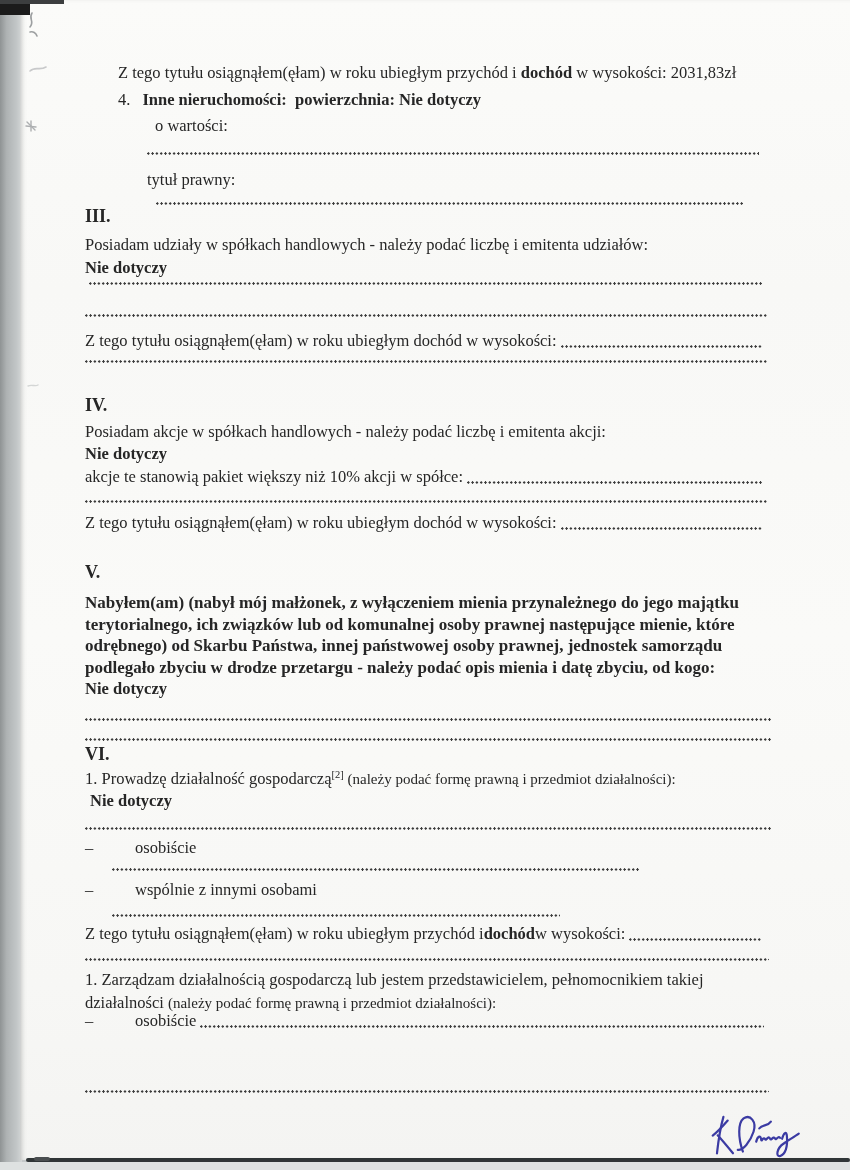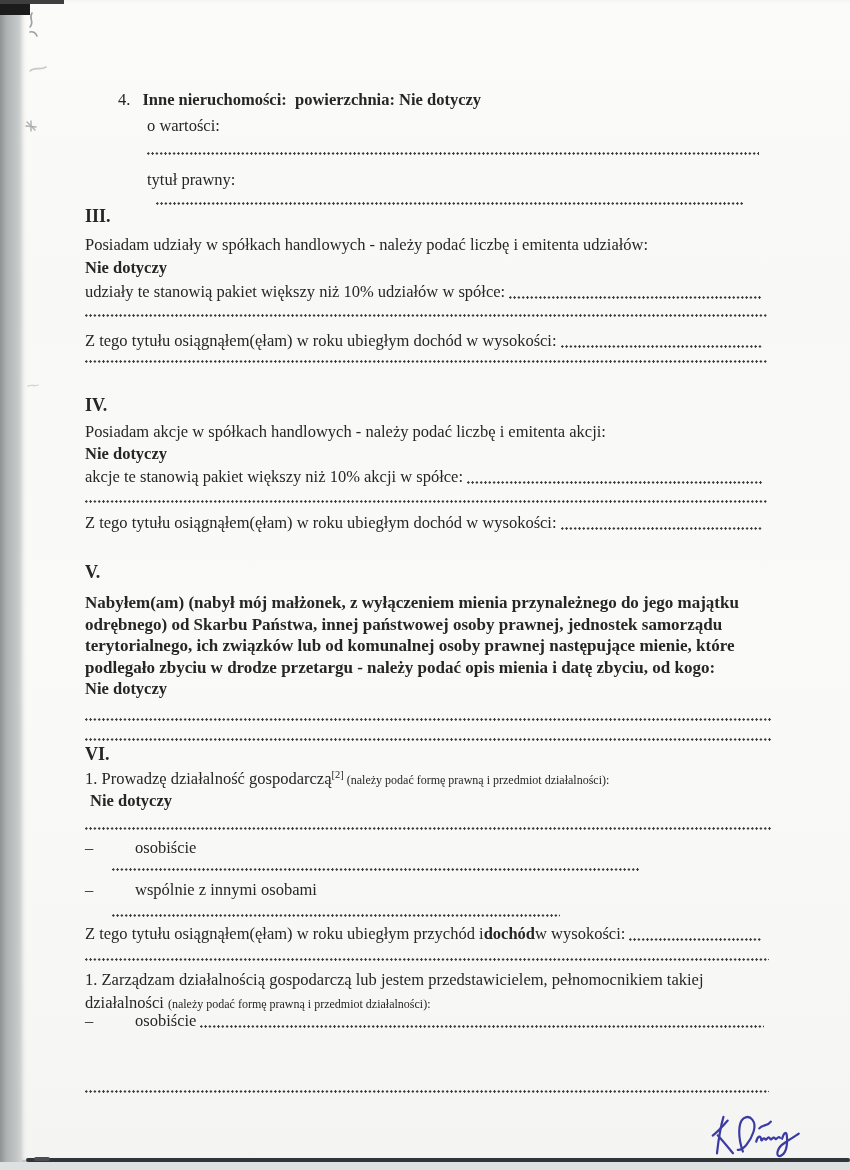--- a/index.html
+++ b/index.html
@@ -29,21 +29,21 @@
   .below-page { position:absolute; left:0; top:1162px; width:850px; height:8px; background:#dee1e1; }
   .corner-dash { position:absolute; left:34px; top:1157px; width:16px; height:4px; background:#4a4e50; border-radius:2px; }
 
   
   .ln { position:absolute; font-size:16.5px; line-height:20px; white-space:nowrap; }
   .row { display:flex; align-items:baseline; }
   .b { font-weight:bold; }
   .num { display:inline-block; margin-right:12px; }
   .dash { display:inline-block; width:50px; }
   .sup { font-size:10.5px; vertical-align:super; line-height:0; }
-  .small { font-size:12px;margin-top:30px; }
+  .small { font-size:15px;margin-top:30px; }
   .pre { white-space:pre-wrap;font-weight:bold; }
   .blk { display:block; white-space:nowrap; }
   .h { font-size:18px; font-weight:bold; }
   .para { position:absolute; font-size:17px; line-height:21.6px; }
 
   
   .dots, .leader {
     height:3px;
     background-image:radial-gradient(circle at 1.3px 1.5px, #3b3b3b 1px, rgba(0,0,0,0) 1.35px);
     background-size:4.3px 3px; background-repeat:repeat-x;
@@ -53,35 +53,37 @@
 
   .signature { position:absolute; left:686px; top:1108px; transform:rotate(-4deg); }
   .artifact { position:absolute; }
 </style>
 </head>
 <body>
 
 <div class="scan-strip"></div>
 <div class="page">
 
+  <div class="ln" style="top:63px;left:98px">
+    <span>Z tego tytułu osiągnąłem(ęłam) w roku ubiegłym przychód i </span><span class="b">dochód</span><span> w wysokości: 2031,83zł</span>
+  </div>
 
   <div class="ln" style="top:90px;left:98px">
     <span class="num">4.</span><span class="pre">Inne nieruchomości:  powierzchnia: </span><span class="b">Nie dotyczy</span>
   </div>
 
-  <div class="ln" style="top:116px;left:127px">o wartości:</div>
+  <div class="ln" style="top:116px;left:135px">o wartości:</div>
   <div class="dots" style="top:152px;left:127px;width:612px"></div>
   <div class="ln" style="top:170px;left:127px">tytuł prawny:</div>
   <div class="dots" style="top:202px;left:136px;width:588px"></div>
 
   <div class="ln h" style="top:206px;left:65px">III.</div>
   <div class="ln" style="top:235px;left:65px">Posiadam udziały w spółkach handlowych - należy podać liczbę i emitenta udziałów:</div>
   <div class="ln b" style="top:258px;left:65px">Nie dotyczy</div>
   <div class="ln row" style="top:282px;left:65px;width:680px">
-    <span>udziały te stanowią pakiet większy niż 10% udziałów w spółce:</span>
       <span class="leader"></span>
   </div>
   <div class="dots" style="top:314px;left:65px;width:682px"></div>
   <div class="ln row" style="top:331px;left:65px;width:680px">
     <span>Z tego tytułu osiągnąłem(ęłam) w roku ubiegłym dochód w wysokości:</span>
       <span class="leader"></span>
   </div>
   <div class="dots" style="top:360px;left:65px;width:682px"></div>
 
   <div class="ln h" style="top:395px;left:65px">IV.</div>
@@ -93,22 +95,22 @@
   </div>
   <div class="dots" style="top:500px;left:65px;width:682px"></div>
   <div class="ln row" style="top:513px;left:65px;width:680px">
     <span>Z tego tytułu osiągnąłem(ęłam) w roku ubiegłym dochód w wysokości:</span>
       <span class="leader"></span>
   </div>
 
   <div class="ln h" style="top:562px;left:65px">V.</div>
   <div class="para" style="top:592px;left:65px">
     <span class="blk pre">Nabyłem(am) (nabył mój małżonek, z wyłączeniem mienia przynależnego do jego majątku</span>
+    <span class="blk pre">terytorialnego, ich  związków lub od komunalnej osoby prawnej następujące mienie, które</span>
     <span class="blk pre">odrębnego) od Skarbu Państwa, innej państwowej osoby prawnej, jednostek samorządu</span>
-    <span class="blk pre">terytorialnego, ich  związków lub od komunalnej osoby prawnej następujące mienie, które</span>
     <span class="blk pre">podlegało zbyciu w drodze  przetargu - należy podać opis mienia i datę zbyciu, od kogo:</span>
   </div>
   <div class="ln b" style="top:679px;left:65px">Nie dotyczy</div>
   <div class="dots" style="top:718px;left:65px;width:687px"></div>
   <div class="dots" style="top:738px;left:65px;width:687px"></div>
 
   <div class="ln h" style="top:744px;left:65px">VI.</div>
   <div class="ln" style="top:769px;left:65px">
     <span>1. Prowadzę działalność gospodarczą</span><span class="sup">[2]</span><span class="small"> (należy podać formę prawną i przedmiot działalności):</span>
   </div>

